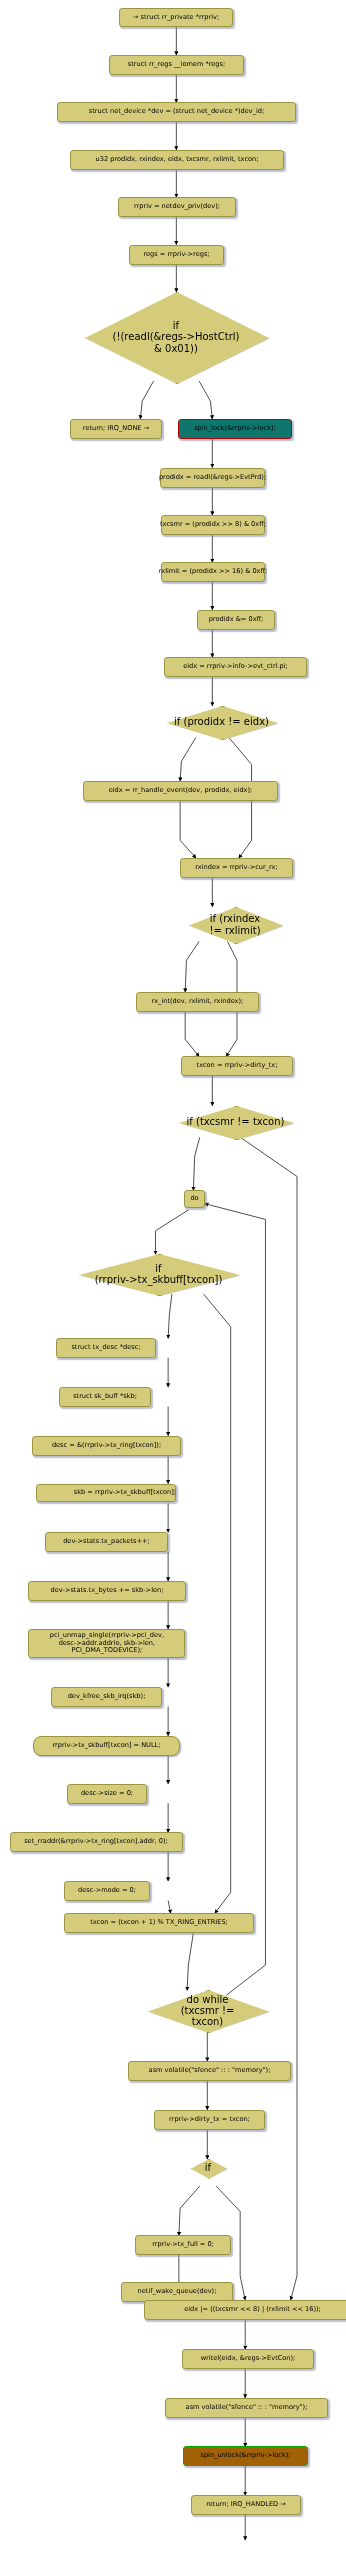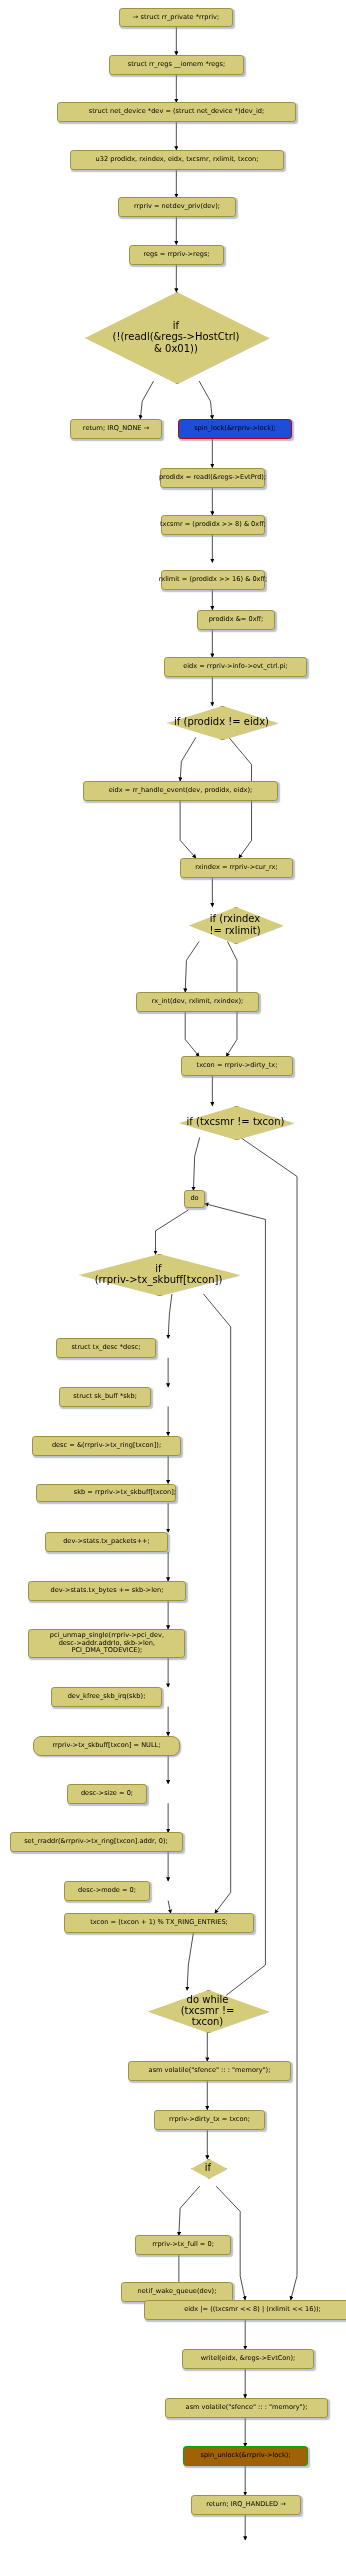--- a/index.html
+++ b/index.html
@@ -10,21 +10,21 @@
 
   .node{position:absolute;box-sizing:border-box;
         display:flex;align-items:center;justify-content:center;
         text-align:center;color:#000000;line-height:1.12;
         white-space:pre;}
 
   
   .box{background:#D5CC7B;border:0.6px solid #9A9440;border-radius:3.2px;
        box-shadow:1.3px 1.3px 1.3px rgba(130,140,170,0.55);
        font-size:6.6px;padding:1.3px 3.2px;}
-  .box.red{background:#1d4ed8;border-color:#BB0000;}
+  .box.red{background:#0f766e;border-color:#BB0000;}
   .box.green{background:#a16207;border-color:#00AA00;}
 
   
   .diamond{font-size:10px;}
   .diamond .dshape{position:absolute;left:0;top:0;width:100%;height:100%;
        background:#D5CC7B;border:0.6px solid #9A9440;
        clip-path:polygon(50% 0%,100% 50%,50% 100%,0% 50%);
        box-shadow:none;}
   .diamond .dshadow{position:absolute;left:1.9px;top:1.9px;width:100%;height:100%;
        background:rgba(130,140,170,0.45);
@@ -156,21 +156,21 @@
   </div>
 
   <div class="node box" style="left:160px;top:468px;width:105px;height:19.6px;">
     <span>prodidx = readl(&amp;regs-&gt;EvtPrd);</span>
   </div>
 
   <div class="node box" style="left:161px;top:515px;width:104px;height:19.6px;">
     <span>txcsmr = (prodidx &gt;&gt; 8) &amp; 0xff;</span>
   </div>
 
-  <div class="node box" style="left:161px;top:562px;width:104px;height:19.6px;margin-top:8px;">
+  <div class="node box" style="left:161px;top:562px;width:104px;height:19.6px;">
     <span>rxlimit = (prodidx &gt;&gt; 16) &amp; 0xff;</span>
   </div>
 
   <div class="node box" style="left:197px;top:610px;width:78px;height:19.6px;">
     <span>prodidx &amp;= 0xff;</span>
   </div>
 
   <div class="node box" style="left:164px;top:657px;width:143px;height:19.6px;">
     <span>eidx = rrpriv-&gt;info-&gt;evt_ctrl.pi;</span>
   </div>

